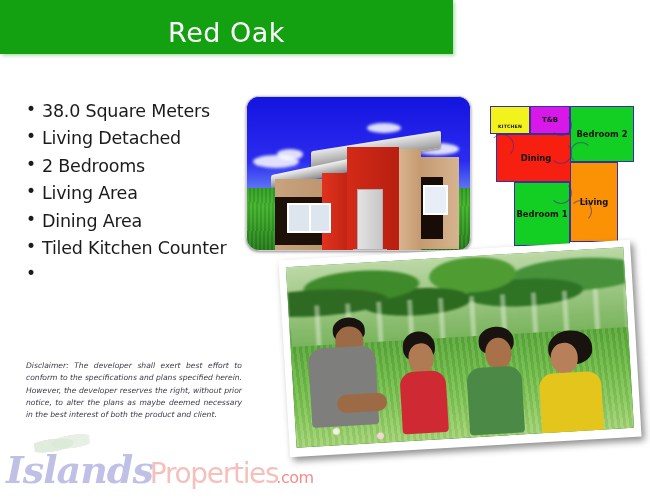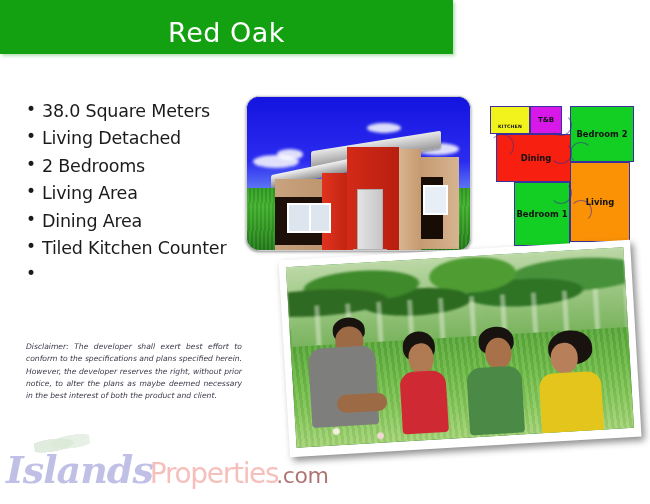--- a/index.html
+++ b/index.html
@@ -42,21 +42,21 @@
     color:#1b1b1b;
     font-family:"DejaVu Sans", sans-serif;
     letter-spacing:-0.2px;
   }
   .features li .bul{
     position:absolute;left:2px;top:-1px;font-size:17px;color:#1b1b1b;
   }
 
   
   .disclaimer{
-    position:absolute;left:26px;top:341px;width:216px;
+    position:absolute;left:26px;top:360px;width:216px;
     font-size:7.6px;
     line-height:1.62;
     text-align:justify;
     color:#3a3a4a;
     font-family:"DejaVu Sans", sans-serif;
     font-style:italic;
   }
 
   
   .house-photo{
@@ -112,27 +112,27 @@
   .h-step{position:absolute;left:106px;top:152px;width:34px;height:6px;background:#b3b3b3;}
 
   
   .floorplan{
     position:absolute;left:488px;top:104px;width:148px;height:146px;
   }
   .fp-room{position:absolute;box-sizing:border-box;border:1.6px solid #3b2f9c;
     font-family:"DejaVu Sans", sans-serif;color:#111;display:flex;align-items:center;justify-content:center;text-align:center;}
   .fp-kitchen{left:2px;top:2px;width:40px;height:28px;background:#f2f21c;}
   .fp-kitchen span{font-size:4.6px;font-weight:700;margin-top:13px;letter-spacing:.2px;}
-  .fp-tb{left:42px;top:2px;width:32px;height:28px;background:#d718e8;}
+  .fp-tb{left:42px;top:2px;width:40px;height:28px;background:#d718e8;}
   .fp-tb span{font-size:7px;font-weight:700;}
   .fp-dining{left:8px;top:30px;width:80px;height:48px;background:#f61f10;}
   .fp-dining span{font-size:8.4px;font-weight:700;}
   .fp-bed2{left:82px;top:2px;width:64px;height:56px;background:#14cf23;}
   .fp-bed2 span{font-size:8.4px;font-weight:700;}
-  .fp-living{left:82px;top:58px;width:60px;height:80px;background:#fb9206;}
+  .fp-living{left:82px;top:58px;width:48px;height:80px;background:#fb9206;}
   .fp-living span{font-size:8.4px;font-weight:700;}
   .fp-bed1{left:26px;top:78px;width:56px;height:64px;background:#14cf23;}
   .fp-bed1 span{font-size:8.4px;font-weight:700;}
   .fp-swing{position:absolute;border:1.1px solid rgba(60,45,150,.55);border-radius:50%;border-right-color:transparent;border-bottom-color:transparent;}
 
   
   .family-photo{
     position:absolute;left:284px;top:250px;width:352px;height:197px;
     transform:rotate(-3.4deg);
     background:#ffffff;
@@ -213,21 +213,21 @@
     letter-spacing:-1px;
     text-align:right;
   }
   .logo-properties{
     font-family:"DejaVu Sans", sans-serif;
     font-weight:400;font-size:28px;color:#f09a93;
     letter-spacing:-1.3px;margin-left:-3px;
   }
   .logo-com{
     font-family:"DejaVu Sans", sans-serif;
-    font-weight:400;font-size:22px;color:#7f1d1d;
+    font-weight:400;font-size:16px;color:#ef4444;
     letter-spacing:-.5px;margin-left:-2px;
   }
   .logo-leaf{
     position:absolute;left:28px;top:-14px;width:56px;height:22px;
     background:radial-gradient(ellipse at 30% 50%, rgba(190,215,185,.75) 0 40%, transparent 42%),
                radial-gradient(ellipse at 70% 45%, rgba(190,215,185,.6) 0 38%, transparent 40%);
     transform:rotate(-8deg);
   }
 </style>
 </head>

